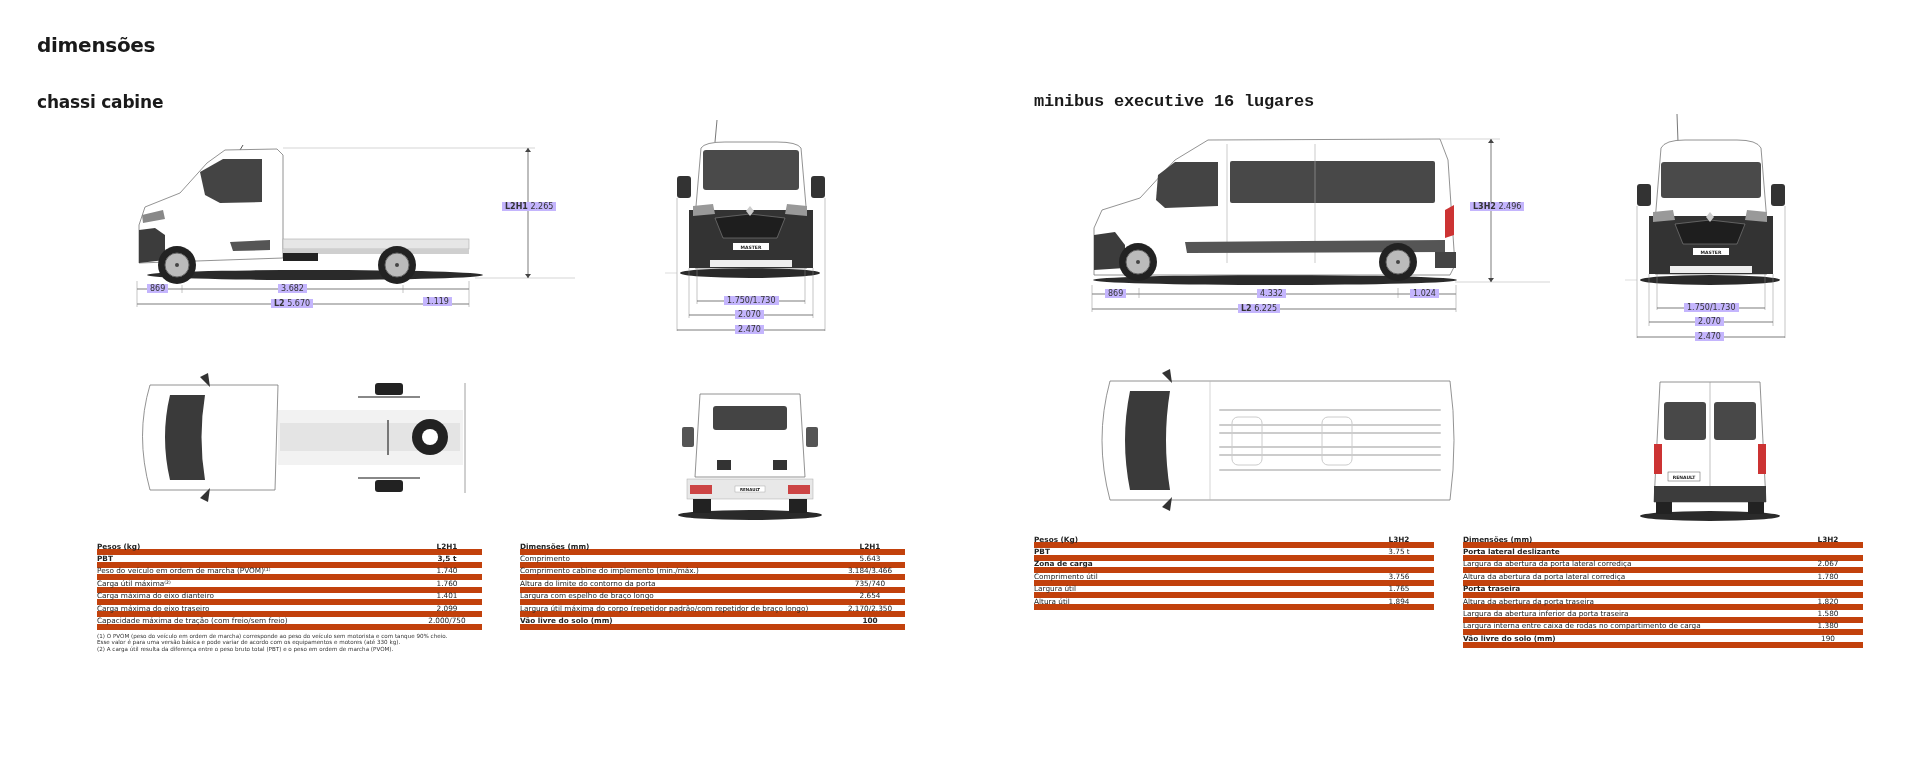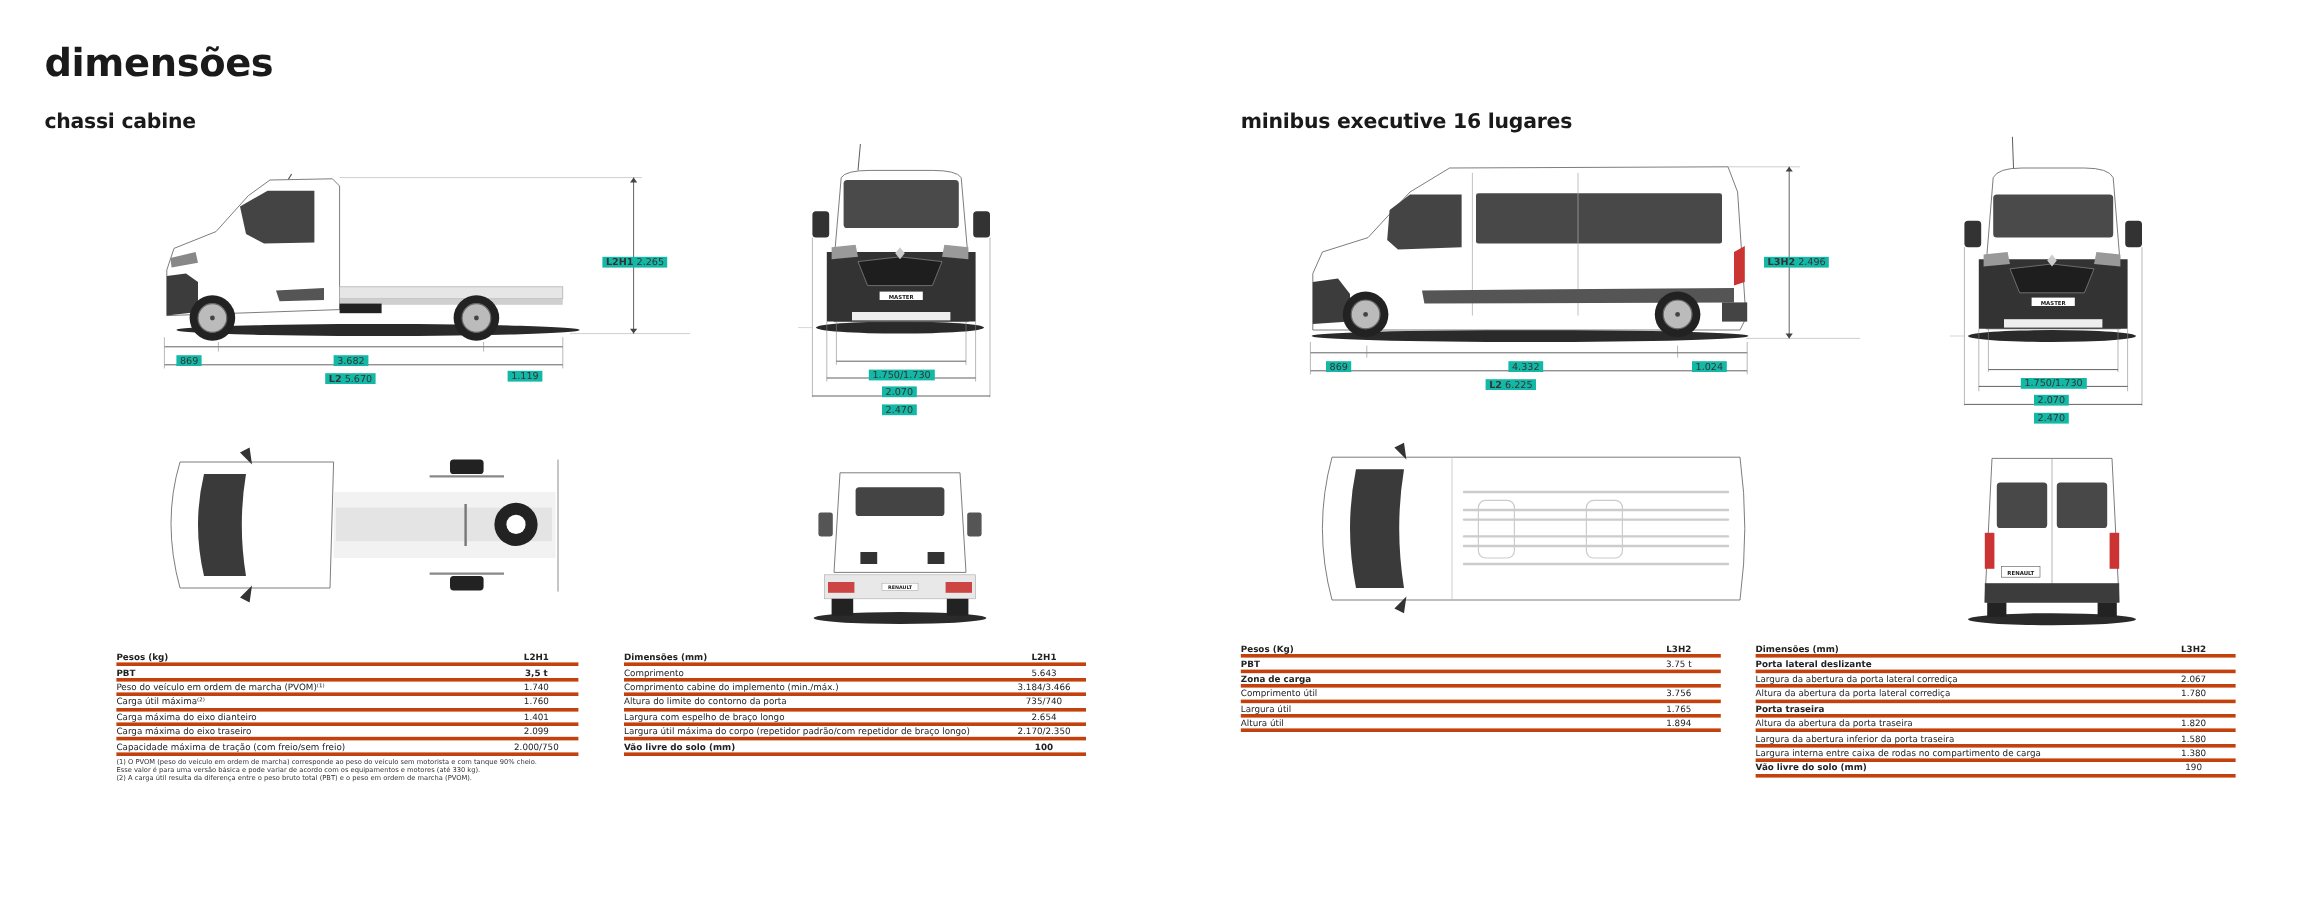--- a/index.html
+++ b/index.html
@@ -1,30 +1,30 @@
 <!DOCTYPE html>
 <html><head>
 <meta charset="utf-8">
 <style>
   * { box-sizing: border-box; margin: 0; padding: 0; }
   html, body { width: 1920px; height: 757px; background: #ffffff; overflow: hidden; }
   body { font-family: "DejaVu Sans", "Liberation Sans", sans-serif; color: #1a1a1a; position: relative; }
 
-  .page-title { position: absolute; left: 37px; top: 33px; font-size: 32px; font-weight: bold; letter-spacing: -0.3px; }
+  .page-title { position: absolute; left: 37px; top: 33px; font-size: 20px; font-weight: bold; letter-spacing: -0.3px; }
   .section-title { position: absolute; font-size: 17px; font-weight: bold; letter-spacing: -0.2px; text-align: center; }
   .st-left { left: 37px; top: 92px; }
-  .st-right { left: 1034px; top: 92px; }
+  .st-right { left: 1034px; top: 92px; font-family: Liberation Mono, monospace; }
 
   .drawing { position: absolute; }
-  .dim-label { position: absolute; font-size: 8px; color: #333; white-space: nowrap; background: #14b8a6; padding: 0 3px; margin-top: 12px; }
+  .dim-label { position: absolute; font-size: 8px; color: #333; white-space: nowrap; background: #c4b5fd; padding: 0 3px; }
   .dim-label b { font-weight: bold; }
 
   
   .spec { position: absolute; font-size: 7.3px; color: #222; }
-  .spec .row { display: flex; justify-content: space-between; border-bottom: 3px solid #c2410c; height: 12.4px; align-items: center; }
+  .spec .row { display: flex; justify-content: space-between; border-bottom: 6px solid #c2410c; height: 12.4px; align-items: center; }
   .spec .row.head, .spec .row.bold { font-weight: bold; }
   .spec .row .val { text-align: center; width: 70px; }
   .spec .notes { font-size: 5.6px; line-height: 6.4px; margin-top: 3px; color: #333; }
 </style>
 </head>
 <body>
 
 <div class="page-title">dimensões</div>
 <div class="section-title st-left">chassi cabine</div>
 <div class="section-title st-right">minibus executive 16 lugares</div>

